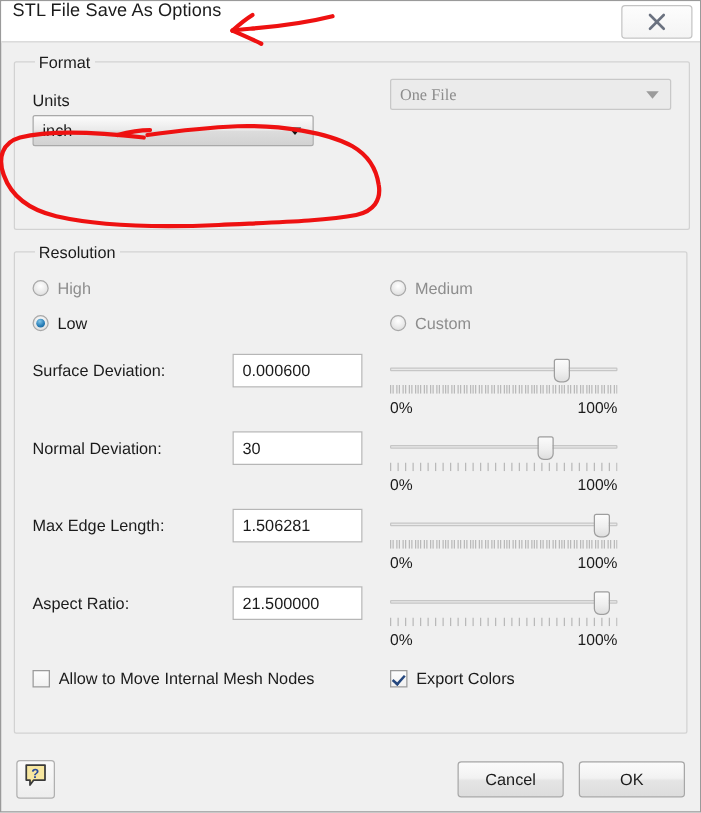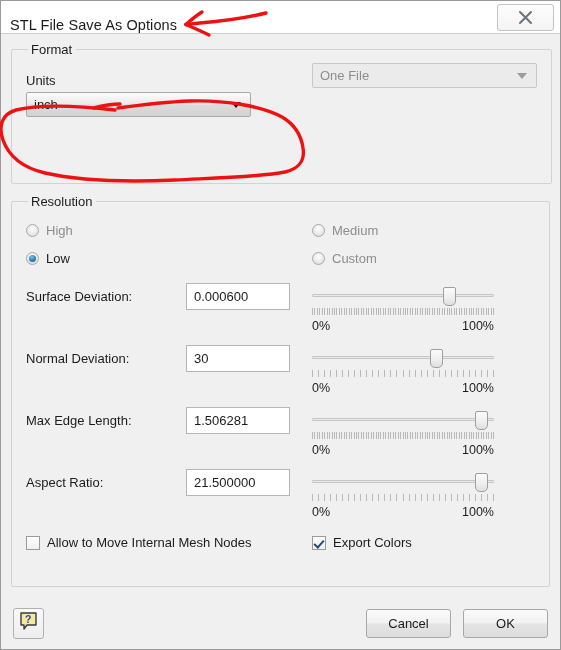--- a/index.html
+++ b/index.html
@@ -27,21 +27,21 @@
     flex-direction: column;
   }
 
   
   .titlebar {
     height: 33px;
     flex: 0 0 33px;
     background: #ffffff;
     border-bottom: 1px solid #cfcfcf;
     display: flex;
-    align-items: flex-end;
+    align-items: flex-start;
     position: relative;
     box-sizing: border-box;
   }
   .title-text {
     font-size: 14.5px;
     color: #1b1b1b;
     margin-left: 9px;
     letter-spacing: 0.1px;
     white-space: nowrap;
   }
@@ -153,20 +153,21 @@
     position: absolute;
     right: 9px;
     width: 0; height: 0;
     border-left: 5px solid transparent;
     border-right: 5px solid transparent;
     border-top: 6px solid #111111;
   }
   .select.disabled {
     background: #ebebeb;
     border-color: #c8c8c8;
+    font-family: Liberation Serif, serif;
   }
   .select.disabled .sel-text { color: #8d8d8d; }
   .select.disabled .arrow { border-top-color: #9b9b9b; }
 
   
   .vrow {
     display: flex;
     align-items: flex-start;
     margin-top: 12px;
   }

